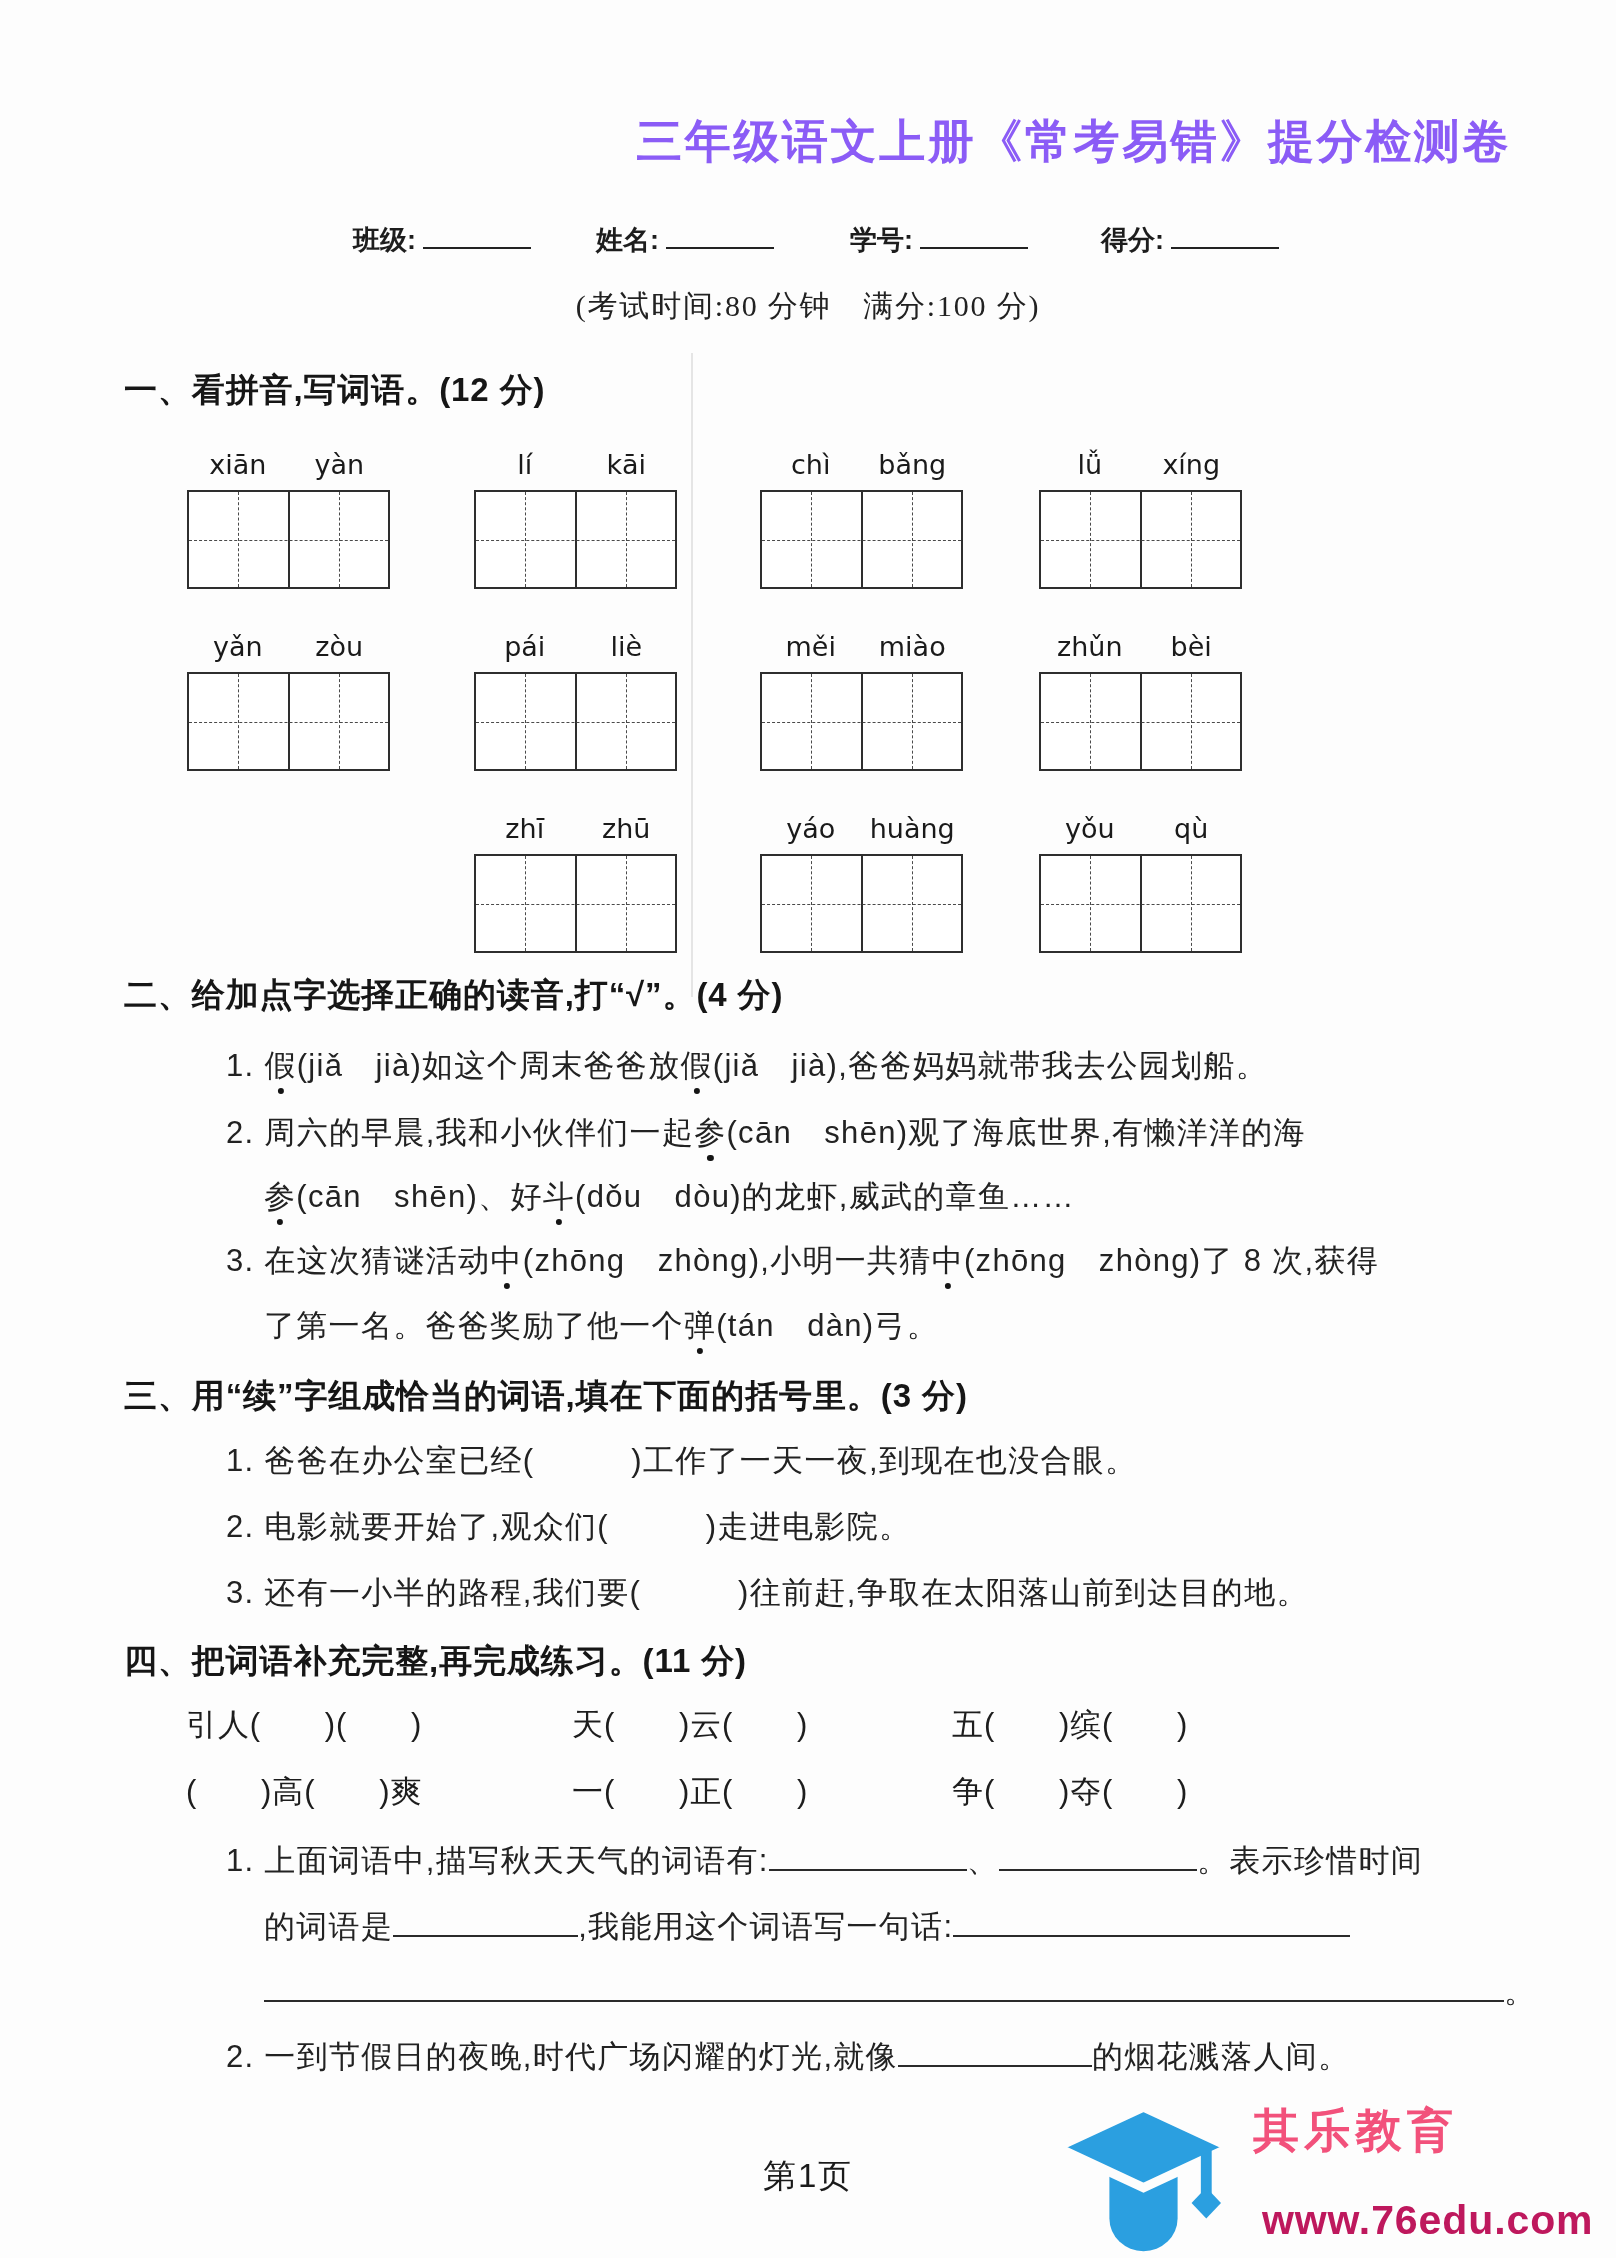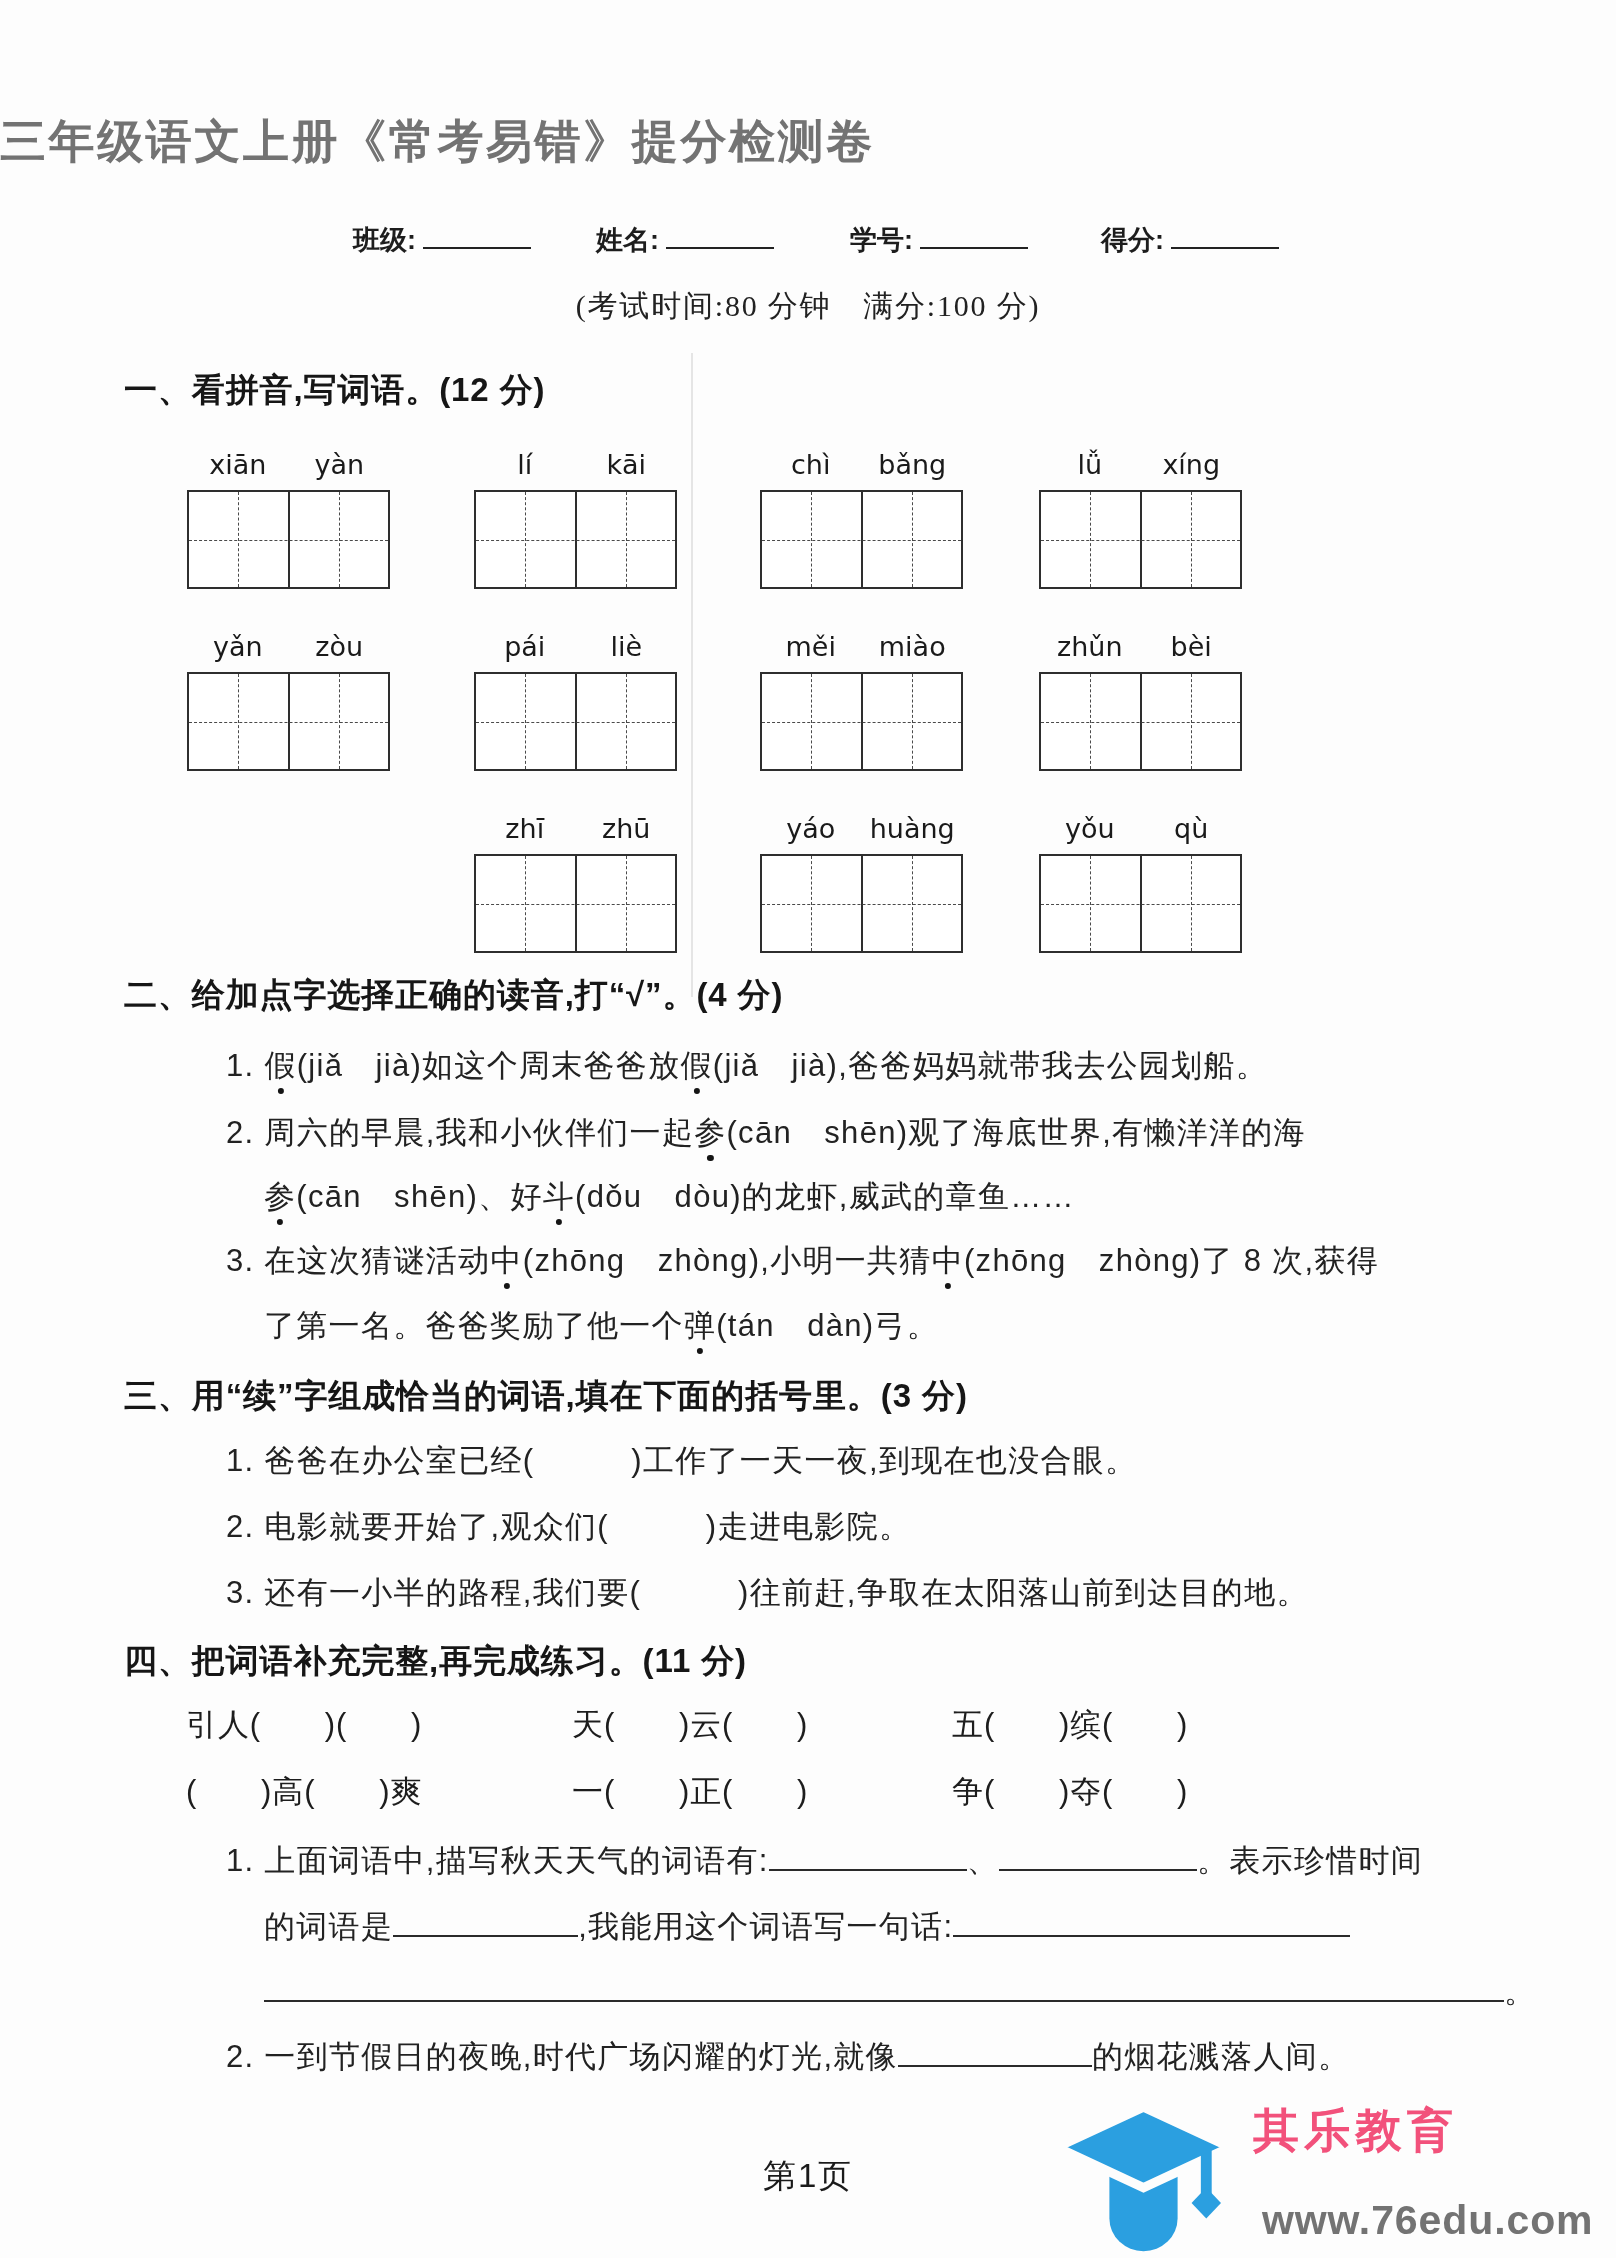--- a/index.html
+++ b/index.html
@@ -4,22 +4,22 @@
 <style>
   html,body{margin:0;padding:0;}
   body{
     width:1616px;height:2258px;position:relative;overflow:hidden;
     background:#fdfdfd;color:#1d1d1d;
     font-family:"Liberation Sans","DejaVu Sans",sans-serif;
   }
   .abs{position:absolute;}
   
   .title{
-    top:111px;left:0;width:1511px;text-align:left;
-    font-size:46px;font-weight:700;letter-spacing:2.6px;color:#737373;
+    top:111px;left:0;width:1511px;text-align:right;
+    font-size:46px;font-weight:700;letter-spacing:2.6px;color:#8b5cf6;
   }
   .info-field{top:221px;font-size:27px;font-weight:700;white-space:nowrap;}
   .info-blank{display:inline-block;width:108px;border-bottom:2.6px solid #222;height:0.95em;margin-left:7px;}
   .meta{
     top:286px;left:0;width:1616px;text-align:center;
     font-family:"Liberation Serif","DejaVu Serif",serif;
     font-size:30px;letter-spacing:1.8px;color:#222;
   }
   
   .sec-heading{font-size:33px;font-weight:700;letter-spacing:0.9px;white-space:nowrap;color:#161616;}
@@ -228,15 +228,15 @@
 <div class="abs page-num">第1页</div>
 
 <div class="abs logo">
   <svg width="187" height="155" viewBox="0 0 120 100" style="position:absolute;left:0;top:3.5px">
     <path d="M38 40 H82 V72 a22 21 0 0 1 -44 0 Z" fill="#2b9fe0"></path>
     <polygon points="60,0 116,26 60,52 4,26" fill="#2b9fe0" stroke="#fdfdfd" stroke-width="6"></polygon>
     <rect x="97" y="28" width="7" height="28" fill="#2b9fe0"></rect>
     <polygon points="100.5,52 110,62 100.5,72 91,62" fill="#2b9fe0"></polygon>
   </svg>
   <span class="brand-name" style="color:#f2517b">其乐教育</span>
-  <span class="brand-url" style="color:#737373">www.76edu.com</span>
+  <span class="brand-url" style="color:#be185d">www.76edu.com</span>
 </div>
 
 
 </body></html>

